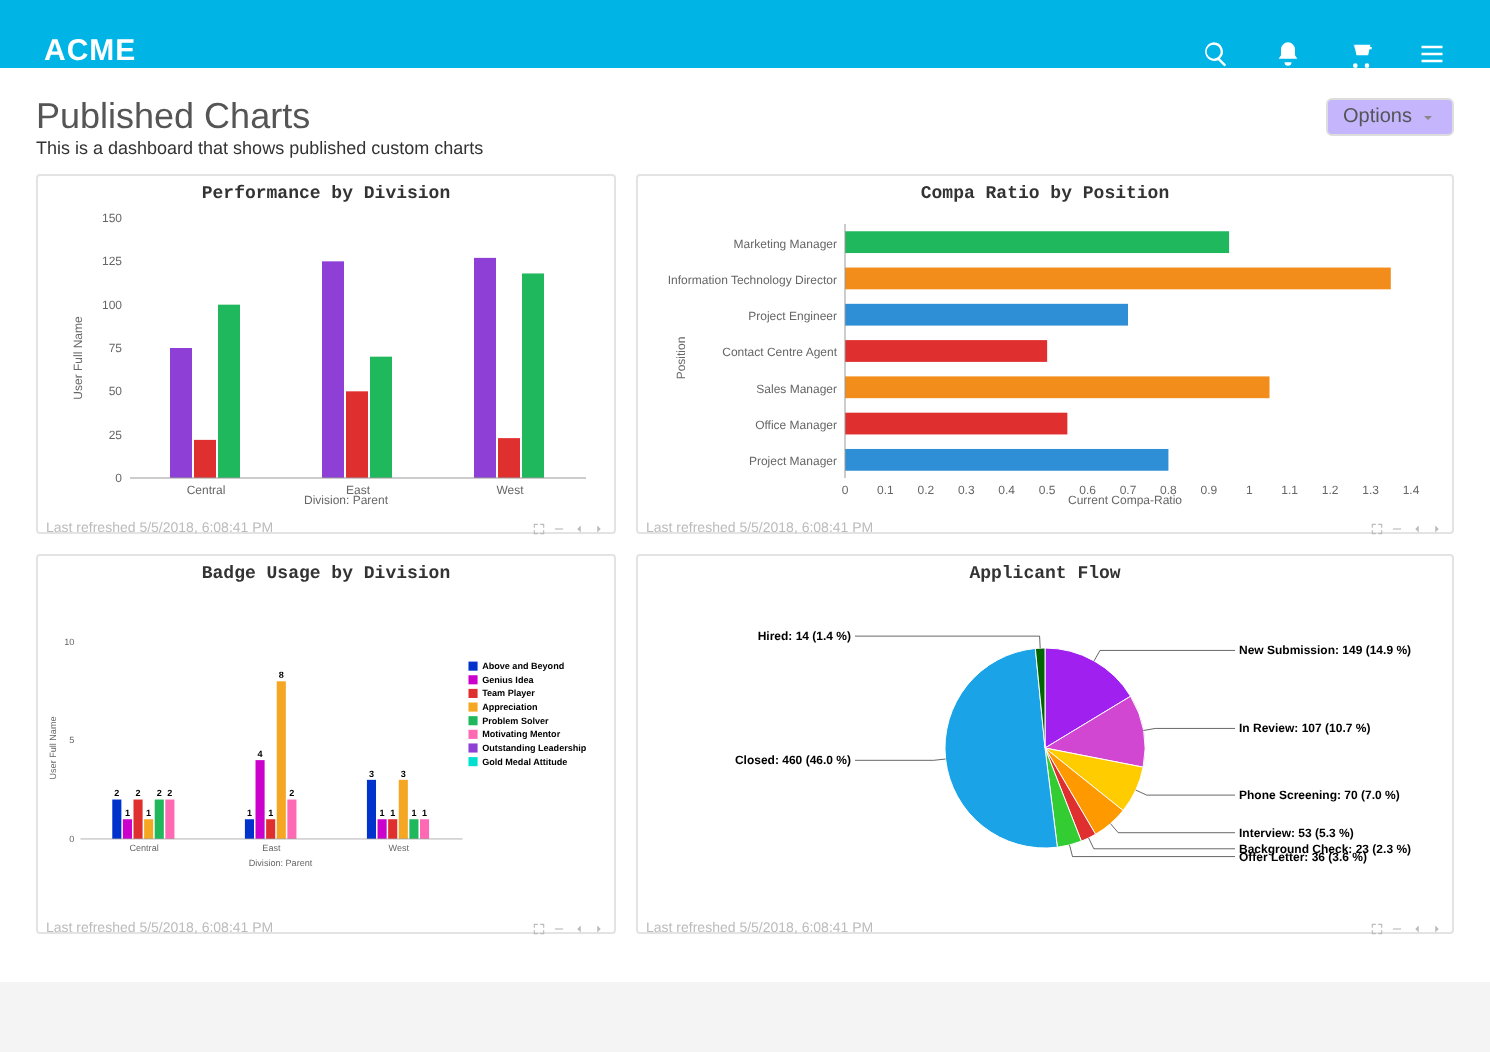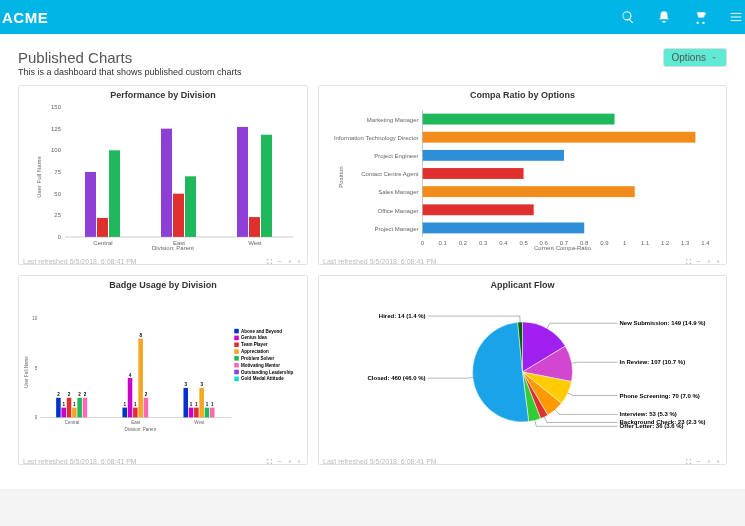--- a/index.html
+++ b/index.html
@@ -1,29 +1,29 @@
 <!DOCTYPE html>
 <html><head>
 <meta charset="utf-8">
 <style>
   * { box-sizing: border-box; margin: 0; padding: 0; font-family: "Segoe UI", Arial, sans-serif; }
   body { background: #f4f4f4; width: 745px; }
-  .topbar { background: #00b4e6; color: #fff; height: 34px; display: flex; align-items: center; padding: 0 2px; }
+  .topbar { background: #00b4e6; color: #fff; height: 34px; display: flex; align-items: flex-end; padding: 0 22px; }
   .brand { font-size: 15px; font-weight: 600; letter-spacing: 0.5px; }
   .topbar-spacer { flex: 1; }
   .topbar svg { width: 14px; height: 14px; fill: #fff; margin-left: 22px; cursor: pointer; }
   .page { background: #fff; margin: 0; padding: 14px 18px 24px 18px; }
   .page-header { display: flex; align-items: center; }
-  .page-title { font-size: 15px; color: #555; font-weight: 400; }
-  .options-btn { margin-left: auto; font-size: 10px; border: 1px solid #ddd; border-radius: 3px; padding: 3px 8px; color: #555; background: #5eead4; cursor: pointer; display: flex; align-items: center; gap: 4px; }
+  .page-title { font-size: 18px; color: #555; font-weight: 400; }
+  .options-btn { margin-left: auto; font-size: 10px; border: 1px solid #ddd; border-radius: 3px; padding: 3px 8px; color: #555; background: #c4b5fd; cursor: pointer; display: flex; align-items: center; gap: 4px; }
   .options-btn svg { width: 8px; height: 8px; fill: #888; }
   .page-desc { font-size: 9px; color: #333; }
   .grid { display: grid; grid-template-columns: 290px 1fr; gap: 10px; margin-top: 8px; }
   .card { border: 1px solid #e3e3e3; border-radius: 2px; background: #fff; display: flex; flex-direction: column; }
-  .card-title { text-align: center; font-size: 9px; font-weight: 600; color: #333; padding: 4px 0 2px 0; }
+  .card-title { text-align: center; font-size: 9px; font-weight: 600; color: #333; padding: 4px 0 2px 0; font-family: Liberation Mono, monospace; }
   .card-body { position: relative; flex: 1; }
   .card-footer { font-size: 7px; color: #bbb; padding: 2px 4px; display: flex; align-items: center; }
   .card-footer .spacer { flex: 1; }
   .card-footer svg { width: 7px; height: 7px; fill: #bbb; margin-left: 3px; cursor: pointer; }
 
   
   .axis-label { font-size: 6px; fill: #666; }
   .tick-label { font-size: 6px; fill: #666; }
   .pie-label { font-size: 6px; font-weight: 700; fill: #000; }
   .legend-text { font-size: 6px; fill: #000; font-weight: 700; }
@@ -113,21 +113,21 @@
         <svg viewBox="0 0 24 24">
             <path d="M15 6l-6 6 6 6z"></path>
           </svg>
         <svg viewBox="0 0 24 24">
             <path d="M9 6l6 6-6 6z"></path>
           </svg>
       </div>
     </div>
 
     <div class="card" style="height:180px">
-      <div class="card-title">Compa Ratio by Options</div>
+      <div class="card-title">Compa Ratio by Position</div>
       <div class="card-body">
         <svg viewBox="0 0 380 150" width="100%" height="150">
           <text class="axis-label" transform="rotate(-90)" x="-75" y="10" text-anchor="middle">Position</text>
           <g id="compa-bars">
               <text class="tick-label" x="86" y="19.792857142857144" text-anchor="end">Marketing Manager</text>
               <rect x="90" y="11.628571428571428" width="192.03571428571433" height="10.885714285714284" fill="#1fb85c"></rect>
               <text class="tick-label" x="86" y="37.93571428571428" text-anchor="end">Information Technology Director</text>
               <rect x="90" y="29.771428571428572" width="272.89285714285717" height="10.885714285714284" fill="#f28c1a"></rect>
               <text class="tick-label" x="86" y="56.07857142857143" text-anchor="end">Project Engineer</text>
               <rect x="90" y="47.91428571428571" width="141.5" height="10.885714285714284" fill="#2f8fd6"></rect>

